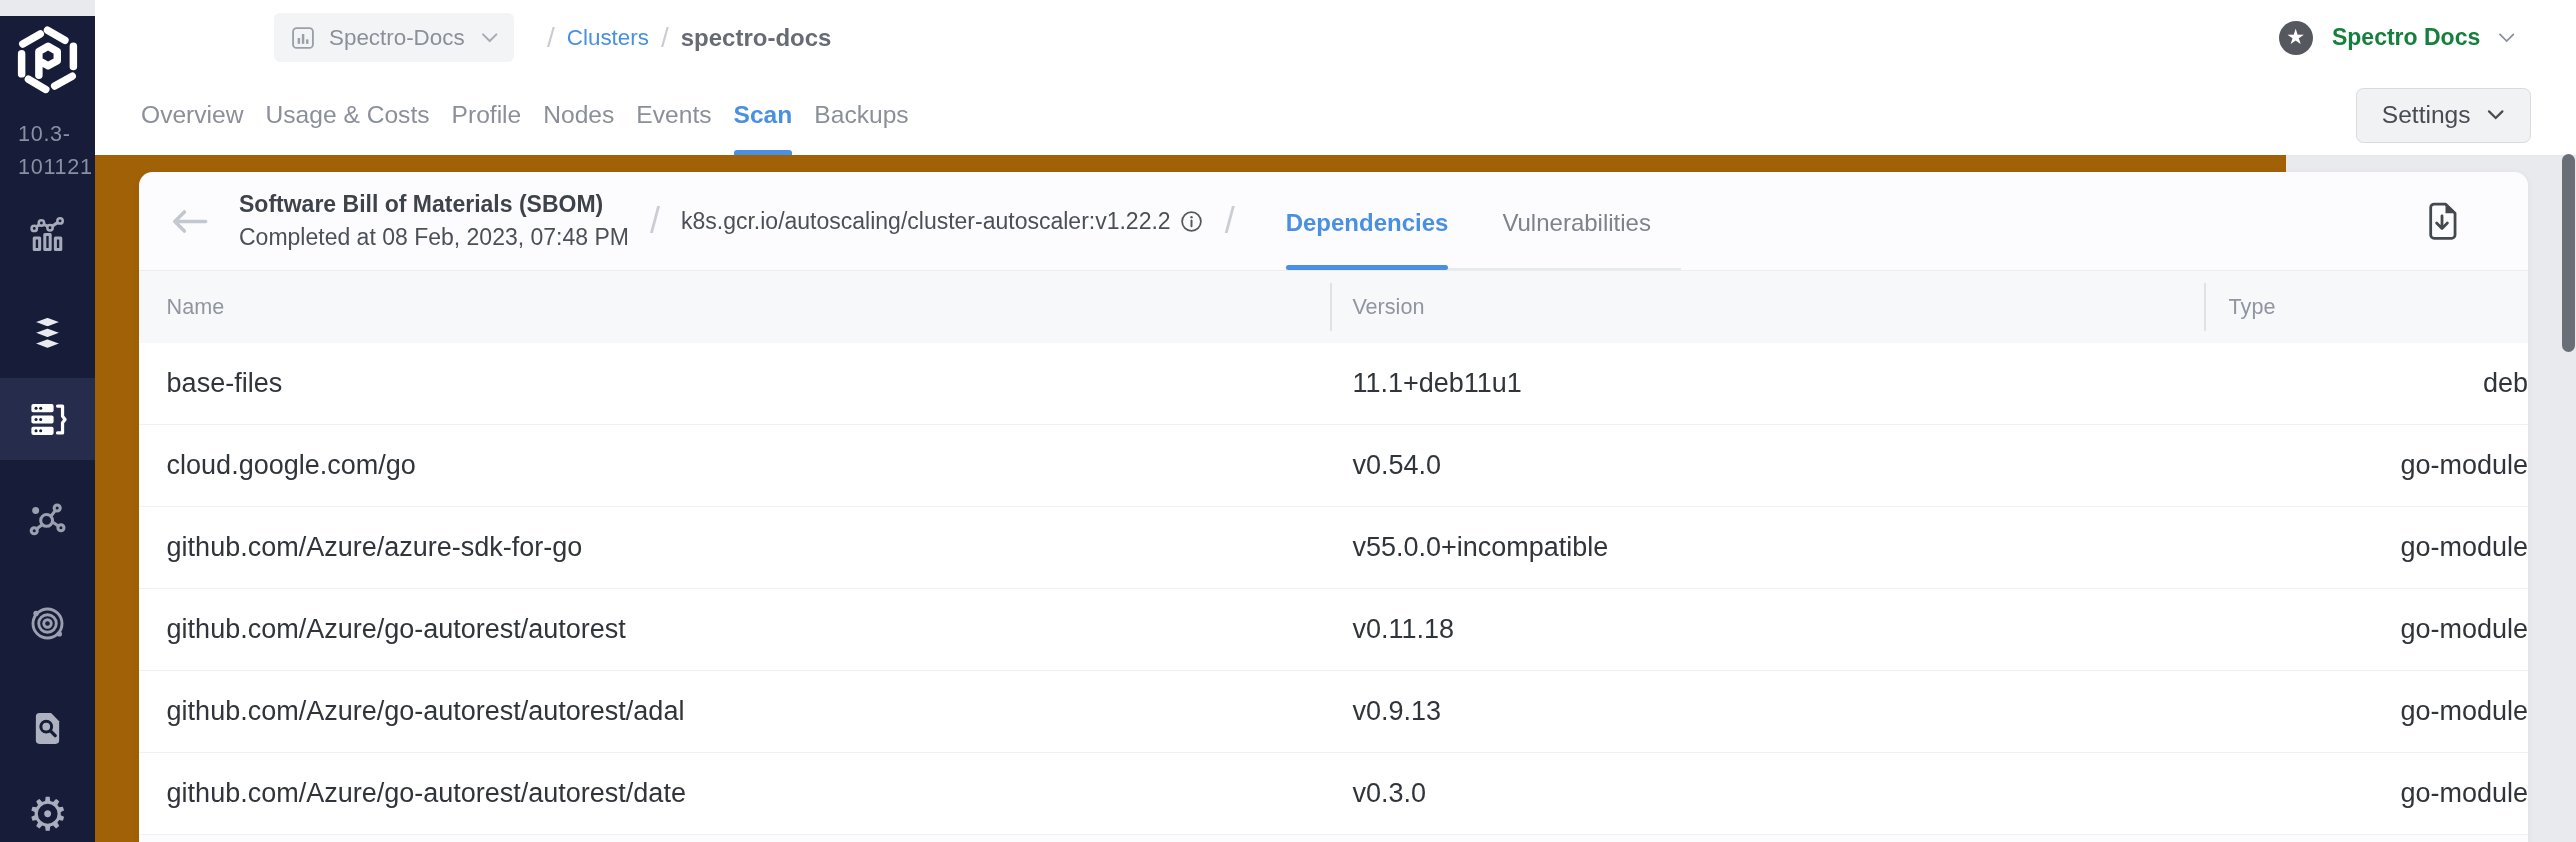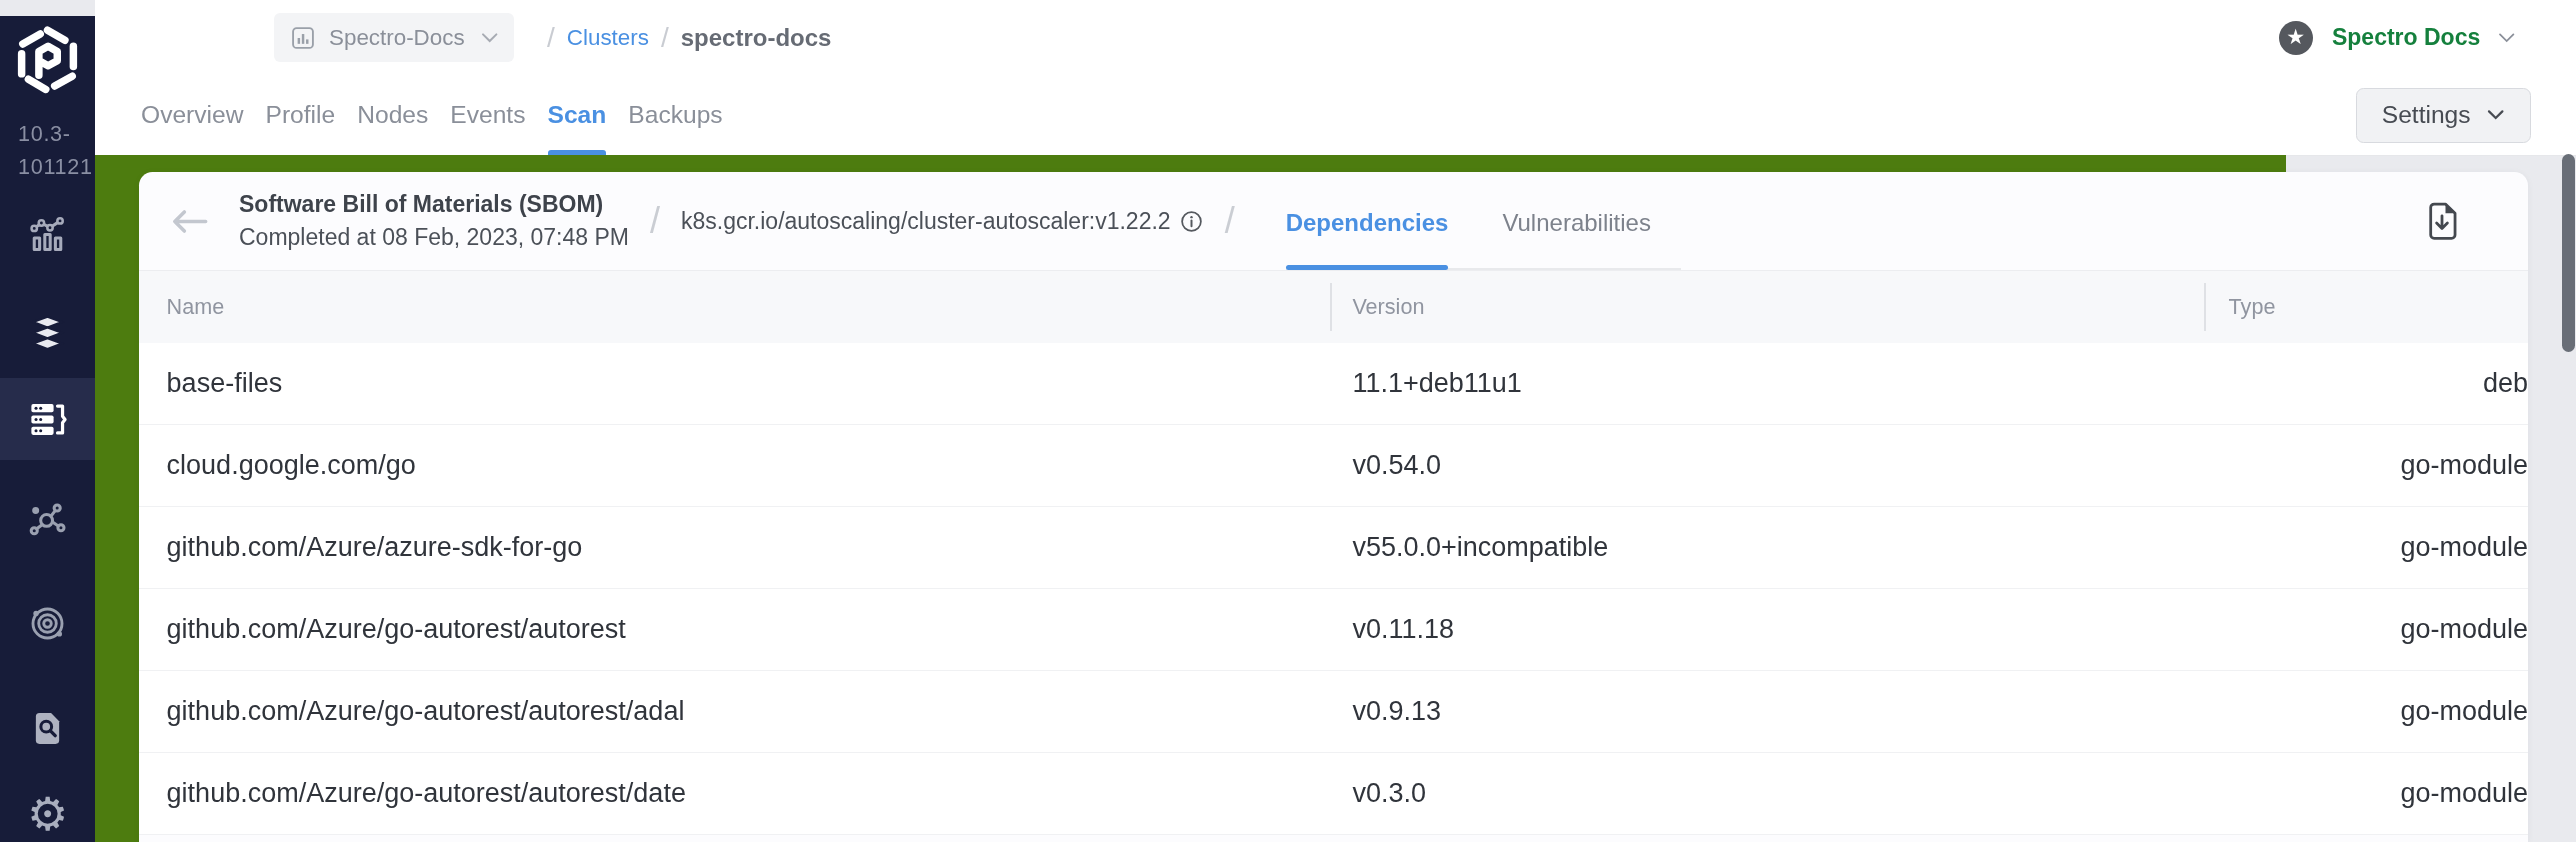--- a/index.html
+++ b/index.html
@@ -72,21 +72,21 @@
     background:#4A90E2; border-radius:3px 3px 0 0;
   }
   .settings-btn {
     margin-left:auto; margin-right:45px; height:55px; padding:0 25px;
     background:#F1F2F4; border:1.5px solid #D8DADF; border-radius:7.5px;
     display:flex; align-items:center; gap:15px; cursor:pointer;
   }
   .settings-btn .sb-label { font-size:24.6px; font-weight:500; color:#474B52; }
 
   
-  .content { position:absolute; left:95px; top:155px; width:2191px; height:687px; background:#4d7c0f; }
+  .content { position:absolute; left:95px; top:155px; width:2191px; height:687px; background:#a16207; }
   .card {
     position:absolute; left:44px; top:17px; width:2389px; height:calc(100% - 17px);
     background:#FCFCFE; border-radius:13.4px 13.4px 0 0;
     box-shadow:0 1.5px 7.5px rgba(30,35,60,0.05); overflow:hidden;
   }
   .card-header {
     height:99px; display:flex; align-items:center;
     border-bottom:1.5px solid #ECEDF0; padding-left:31px;
   }
   .back-btn { width:39px; height:25px; cursor:pointer; flex:0 0 auto; }
@@ -273,20 +273,21 @@
     <span class="um-label">Spectro Docs</span>
     <svg class="chev" viewBox="0 0 16 12">
       <path d="M2 3 L8 9 L14 3" fill="none" stroke="#8A8F99" stroke-width="1.6" stroke-linecap="round"></path>
     </svg>
   </div>
 </header>
 
 <nav class="tabrow">
   <div class="tabs">
     <div class="tab">Overview</div>
+    <div class="tab">Usage &amp; Costs</div>
     <div class="tab">Profile</div>
     <div class="tab">Nodes</div>
     <div class="tab">Events</div>
     <div class="tab active">Scan</div>
     <div class="tab">Backups</div>
   </div>
   <button class="settings-btn">
     <span class="sb-label">Settings</span>
     <svg class="chev" viewBox="0 0 16 12">
       <path d="M2 3 L8 9 L14 3" fill="none" stroke="#474B52" stroke-width="2" stroke-linecap="round"></path>

